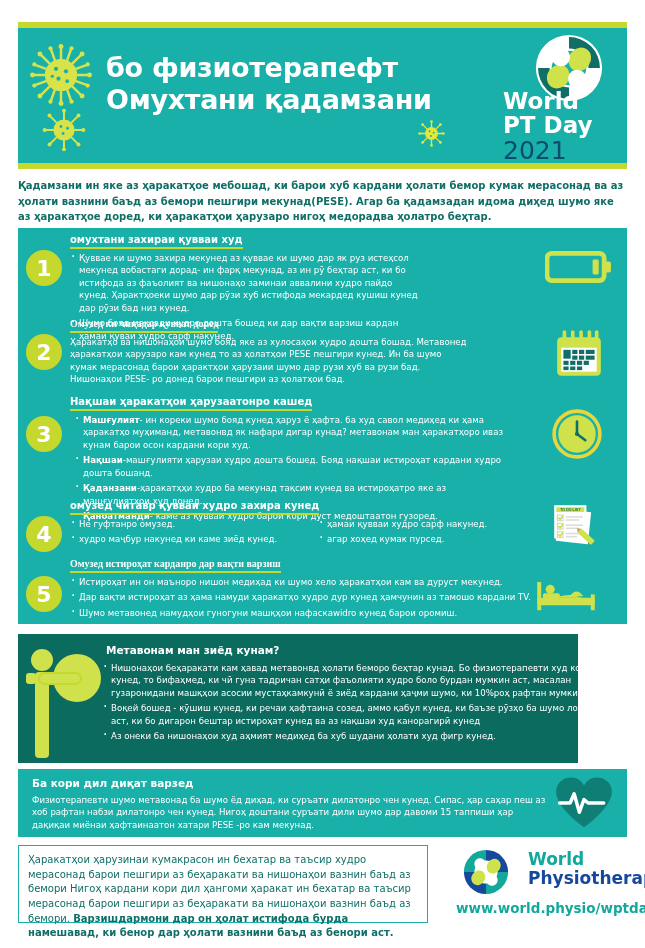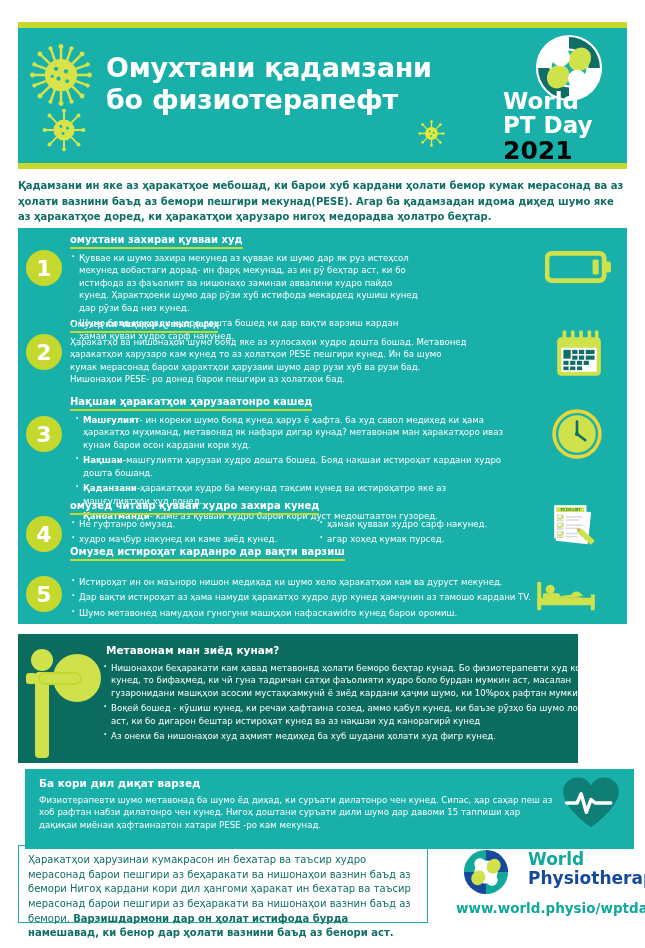--- a/index.html
+++ b/index.html
@@ -19,21 +19,21 @@
   .hdr-title {
     position:absolute; left:88px; top:24px; width:330px;
     color:#ffffff; font-weight:bold; font-size:27px; line-height:1.18;
     letter-spacing:-0.3px;
   }
   .virus { position:absolute; }
   .wpd-logo { position:absolute; right:14px; top:8px; width:118px; height:122px; }
   .wpd-text { position:absolute; right:14px; top:58px; width:112px; text-align:left; }
   .wpd-l1 { color:#fff; font-weight:bold; font-size:23px; line-height:1.0; }
   .wpd-l2 { color:#fff; font-weight:bold; font-size:23px; line-height:1.05; }
-  .wpd-l3 { color:#000000; font-weight:700; font-size:25px; line-height:1.1; opacity:.97;}
+  .wpd-l3 { color:#0c4a6e; font-weight:400; font-size:25px; line-height:1.1; opacity:.97;}
 
   
   .intro {
     position:absolute; left:18px; top:178px; width:609px;
     color:#0f6f66; font-size:10px; line-height:1.55; text-align:left;
     font-weight:600;
   }
 
   
   .panel {
@@ -59,21 +59,21 @@
   
   .panel2 {
     position:absolute; left:18px; top:634px; width:560px; height:129px;
     background:#0c6b5f;
   }
   .p2-head { position:absolute; left:88px; top:10px; color:#fff; font-weight:bold; font-size:10.5px; }
   .p2-body { position:absolute; left:84px; top:28px; width:512px; color:#fff; font-size:8.6px; line-height:1.45; }
 
   
   .panel3 {
-    position:absolute; left:25px; top:769px; width:609px; height:80px;
+    position:absolute; left:18px; top:769px; width:609px; height:68px;
     background:#18b0a8;
   }
   .p3-head { position:absolute; left:14px; top:8px; color:#fff; font-weight:bold; font-size:10.5px; }
   .p3-body { position:absolute; left:14px; top:25px; width:520px; color:#fff; font-size:8.6px; line-height:1.45; }
 
   
   .foot-box {
     position:absolute; left:18px; top:845px; width:410px; height:78px;
     border:1px solid #18b0a8; padding:7px 9px;
     color:#0f6f66; font-size:10px; line-height:1.47;
@@ -200,22 +200,22 @@
             </g>
           <g fill="#18b0a8">
               <circle cx="43" cy="42" r="3.6"></circle>
               <circle cx="58" cy="47" r="3.6"></circle>
               <circle cx="48" cy="59" r="3.6"></circle>
             </g>
         </g>
       </svg>
 
       <div class="hdr-title">
+        <div>бо физиотерапефт</div>
         <div>Омухтани қадамзани</div>
-        <div>бо физиотерапефт</div>
       </div>
 
       <svg class="wpd-logo" style="top:4px; right:22px; width:72px; height:72px;" viewBox="0 0 100 100">
         <path d="M50 4 A46 46 0 0 1 96 50 L74 50 A24 24 0 0 0 50 26 Z" fill="#ffffff"></path>
         <path d="M96 50 A46 46 0 0 1 50 96 L50 74 A24 24 0 0 0 74 50 Z" fill="#ffffff"></path>
         <path d="M50 96 A46 46 0 0 1 4 50 L26 50 A24 24 0 0 0 50 74 Z" fill="#ffffff"></path>
         <path d="M4 50 A46 46 0 0 1 50 4 L50 26 A24 24 0 0 0 26 50 Z" fill="#ffffff"></path>
         <path d="M50 7 A43 43 0 0 1 93 50 L77 50 A27 27 0 0 0 50 23 Z" fill="#0f6f66"></path>
         <path d="M50 93 A43 43 0 0 1 7 50 L23 50 A27 27 0 0 0 50 77 Z" fill="#0f6f66"></path>
         <ellipse cx="65" cy="38" rx="15" ry="17" transform="rotate(35 65 38)" fill="#d0e24b"></ellipse>
@@ -336,21 +336,21 @@
         <rect x="32" y="63" width="33" height="3" fill="#dcdcdc"></rect>
           <rect x="32" y="69" width="22" height="3" fill="#dcdcdc"></rect>
       </g>
       <g transform="rotate(42 70 70)">
         <rect x="55" y="64" width="34" height="11" rx="2" fill="#d0e24b"></rect>
         <polygon points="55,64 47,69.5 55,75" fill="#c2b24a"></polygon>
       </g>
     </svg>
 
     <div class="circle" style="top:348px; left:8px;">5</div>
-    <div class="step-head" style="left:52px; top:318px;">Омузед истироҳат карданро дар вақти варзиш</div>
+    <div class="step-head" style="left:52px; top:330px;font-family:Liberation Serif, serif;">Омузед истироҳат карданро дар вақти варзиш</div>
     <ul class="bullets bl" style="left:52px; top:348px; width:470px;">
       <li>Истироҳат ин он маъноро нишон медиҳад ки шумо хело ҳаракатҳои кам ва дуруст мекунед.</li>
       <li>Дар вақти истироҳат аз ҳама намуди ҳаракатҳо худро дур кунед ҳамчунин аз тамошо кардани TV.</li>
       <li>Шумо метавонед намудҳои гуногуни машқҳои нафаскаwidro кунед барои оромиш.</li>
     </ul>
 
     <svg class="icon-box" style="right:30px; top:348px;" width="62" height="38" viewBox="0 0 110 62">
       <rect x="4" y="8" width="7" height="50" fill="#d0e24b"></rect>
       <rect x="99" y="30" width="7" height="28" fill="#d0e24b"></rect>
       <rect x="4" y="36" width="102" height="13" rx="4" fill="#d0e24b"></rect>

